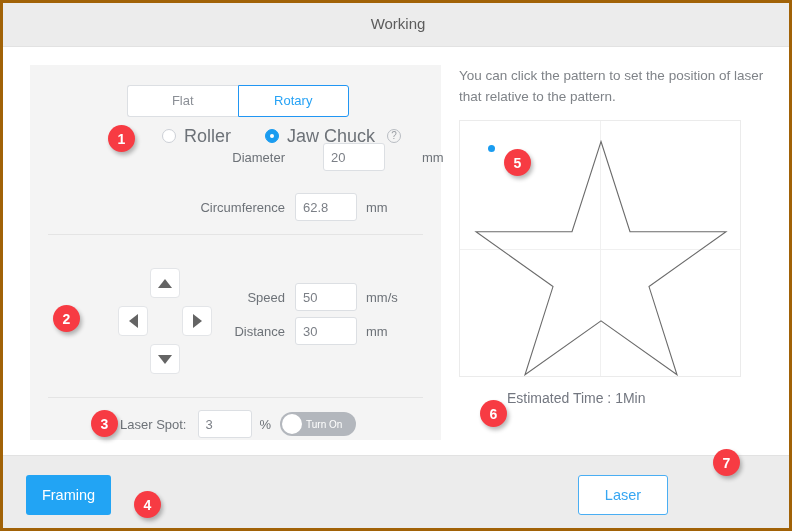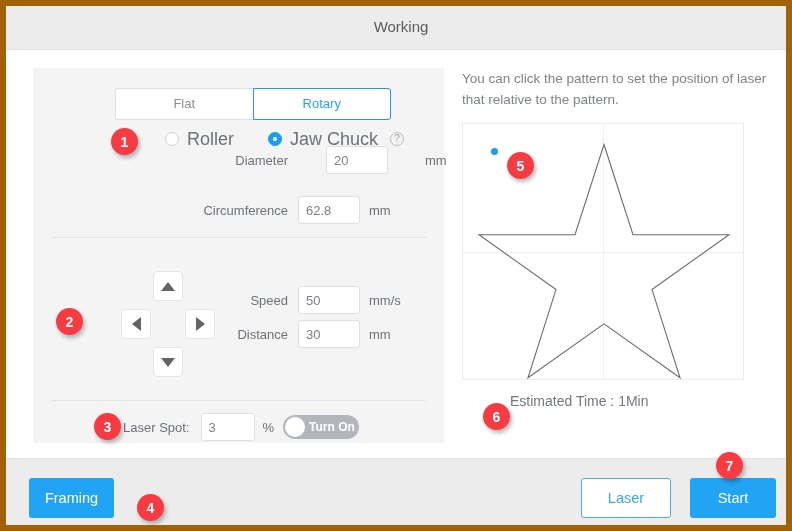--- a/index.html
+++ b/index.html
@@ -5,21 +5,21 @@
   * { box-sizing: border-box; margin: 0; padding: 0; }
   html, body {
     width: 792px; height: 531px;
     font-family: "Liberation Sans", sans-serif;
     background: #ffffff;
     overflow: hidden;
   }
   #window {
     position: relative;
     width: 792px; height: 531px;
-    border: 6px solid #a16207;
+    border: 3px solid #a16207;
     background: #ffffff;
     overflow: hidden;
   }
 
   
   #titlebar {
     position: absolute; left: 0; top: 0;
     width: 790px; height: 44px;
     background: #ececec;
     border-bottom: 1px solid #e2e2e2;
@@ -45,22 +45,22 @@
   }
   .divider {
     position: absolute; left: 18px; width: 375px; height: 1px;
     background: #e4e4e4;
   }
   #divider-1 { top: 169px; }
   #divider-2 { top: 332px; }
 
   
   #mode-tabs {
-    position: absolute; left: 82px; top: 20px;
-    display: flex; width: 276px; height: 32px;
+    position: absolute; left: 97px; top: 20px;
+    display: flex; width: 222px; height: 32px;
   }
   .seg-btn {
     flex: 1; height: 32px; line-height: 30px;
     text-align: center; font-size: 13px;
     background: #ffffff; color: #8b8f96;
     border: 1px solid #dcdfe3;
     cursor: pointer; user-select: none;
   }
   .seg-btn:first-child { border-radius: 3px 0 0 3px; border-right: none; }
   .seg-btn:last-child  { border-radius: 0 3px 3px 0; }
@@ -150,21 +150,21 @@
   #laser-unit { font-size: 13px; color: #6d7278; margin: 0 9px 0 8px; }
   #laser-toggle {
     position: relative; width: 76px; height: 24px; border-radius: 12px;
     background: #b3b7bd; cursor: pointer; display: flex; align-items: center;
   }
   #laser-toggle .knob {
     position: absolute; left: 2px; top: 2px;
     width: 20px; height: 20px; border-radius: 50%; background: #ffffff;
   }
   #laser-toggle .toggle-text {
-    margin-left: 26px; font-size: 12px; color: #ffffff; font-weight: bold;
+    margin-left: 26px; font-size: 10px; color: #ffffff; font-weight: normal;
   }
 
   
   #right-col { position: absolute; left: 456px; top: 17px; width: 315px; }
   #hint-text {
     font-size: 13.5px; color: #7f8388; line-height: 21px; width: 315px;
   }
   #preview {
     position: relative; margin-top: 13px;
     width: 282px; height: 257px;
@@ -319,21 +319,20 @@
 
       <div id="est-row">
         <span id="est-text">Estimated Time : 1Min</span>
       </div>
     </div>
   </div>
 
   <div id="footer">
     <button class="btn" id="btn-framing">Framing</button>
     <button class="btn" id="btn-cancel">Laser</button>
-    <button class="btn" id="btn-start">Start</button>
   </div>
 
   <div class="badge" id="badge-1">1</div>
   <div class="badge" id="badge-2">2</div>
   <div class="badge" id="badge-3">3</div>
   <div class="badge" id="badge-4">4</div>
   <div class="badge" id="badge-5">5</div>
   <div class="badge" id="badge-6">6</div>
   <div class="badge" id="badge-7">7</div>
 

